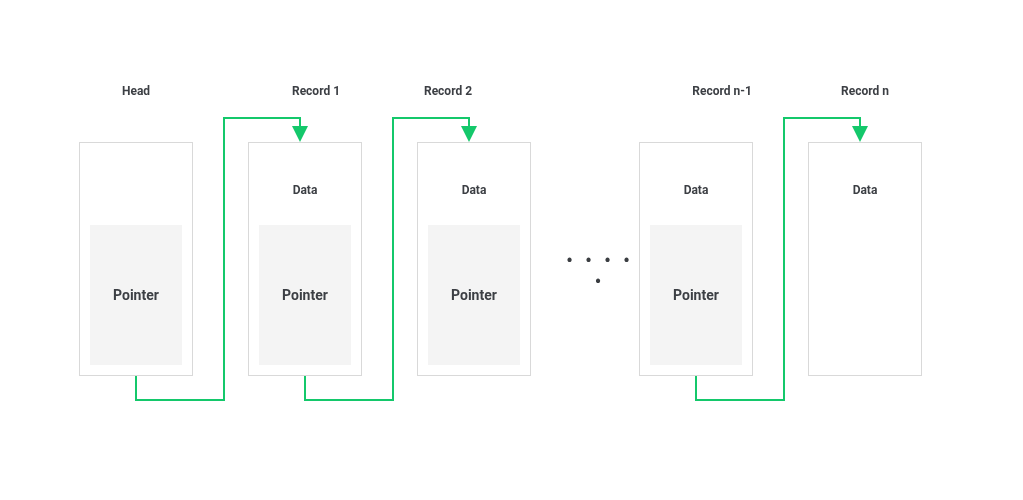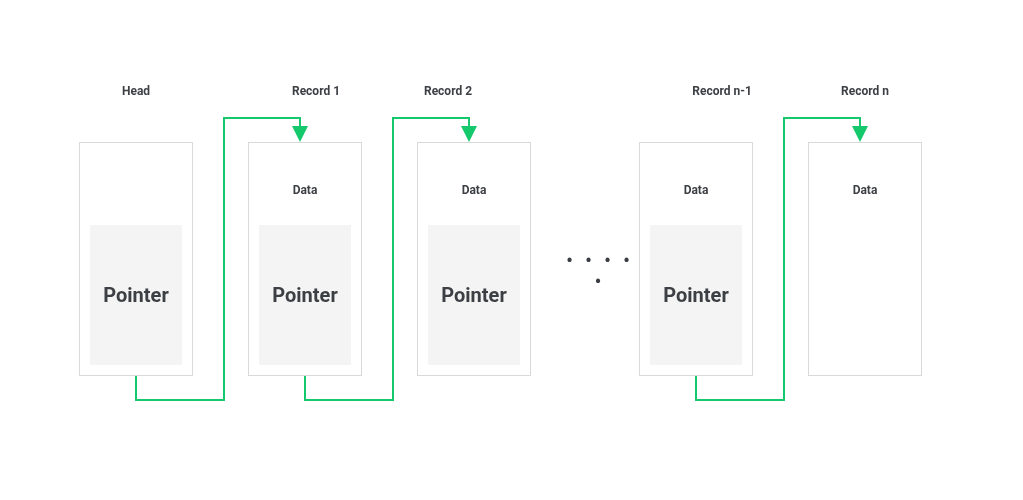--- a/index.html
+++ b/index.html
@@ -39,21 +39,21 @@
     color:#3c3f44;
   }
   .pointer-box{
     position:absolute;
     left:10px;right:10px;
     top:82px;bottom:10px;
     background:#f4f4f4;
     display:flex;align-items:center;justify-content:center;
   }
   .pointer-box span{
-    font-size:20px;
+    font-size:14px;
     font-weight:700;
     color:#3c3f44;
   }
   .ellipsis{
     position:absolute;
     top:250px;
     left:560px;
     width:80px;
     text-align:center;
     font-size:18px;

